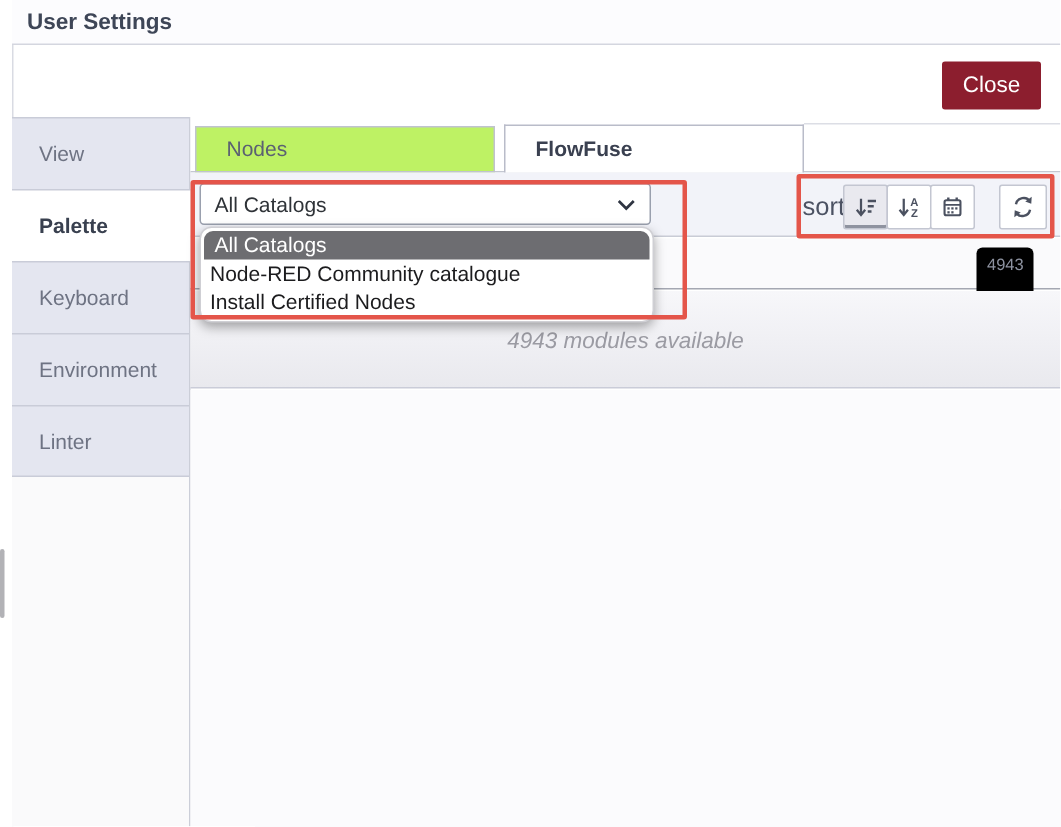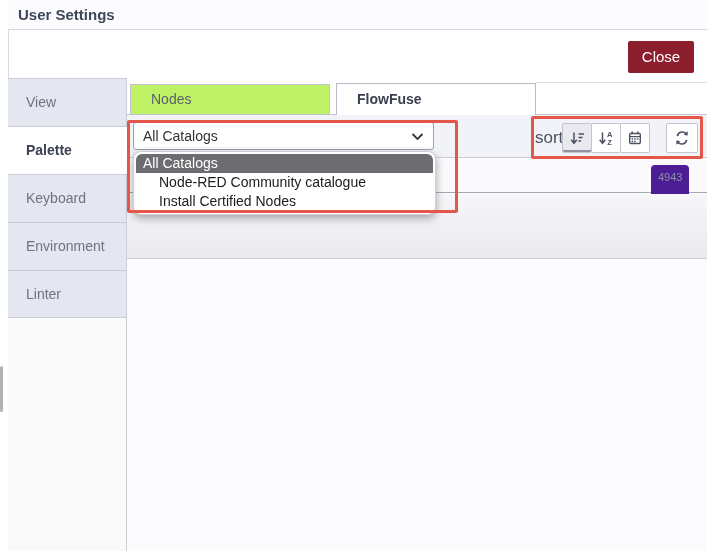--- a/index.html
+++ b/index.html
@@ -45,33 +45,33 @@
   
   #sort-label{left:535px;top:123px;height:30px;line-height:30px;font-size:17px;color:#4c5263;}
   .sort-group{left:562px;top:123px;display:flex;}
   .icon-btn{width:30px;height:30px;background:#ffffff;border:1px solid #c3c6d1;border-radius:2px;
     display:flex;align-items:center;justify-content:center;box-sizing:border-box;margin-right:-1px;cursor:pointer;}
   .icon-btn.active{background:#e9e9ef;box-shadow:inset 0 -2px 0 #8f93a0;}
   #refresh-button{left:666px;top:123px;width:32px;height:30px;margin-right:0;}
 
   
   #search-row{left:127px;top:159px;width:580px;height:34px;background:#fafafc;border-bottom:1px solid #a4a7b2;}
-  #count-badge{left:651px;top:165px;height:40px;line-height:24px;padding:0 7px;background:#4c1d95;
+  #count-badge{left:651px;top:165px;height:40px;line-height:24px;padding:0 7px;background:#000000;
     border-radius:4px;font-size:11px;color:#8d92a0;}
 
   
   #module-area{left:127px;top:194px;width:580px;height:65px;background:linear-gradient(180deg,#f7f7fa,#e9e9ee);
     border-bottom:1px solid #caccd8;}
   #modules-available{left:127px;top:219px;width:580px;text-align:center;font-size:15px;font-style:italic;color:#9b9ba3;}
   #content-rest{left:127px;top:260px;width:580px;height:291px;background:#fbfbfd;}
 
   
   #catalog-dropdown{left:133px;top:151px;width:303px;background:#ffffff;border:1px solid #cfcfd4;
     border-radius:8px;box-shadow:0 3px 8px rgba(0,0,0,0.35);padding:2px 0 3px 0;z-index:5;}
-  .dd-option{height:19px;line-height:19px;font-size:14px;color:#1c1c1e;padding-left:25px;cursor:pointer;}
+  .dd-option{height:19px;line-height:19px;font-size:14px;color:#1c1c1e;padding-left:6px;cursor:pointer;}
   .dd-option.highlighted{background:#6d6d71;color:#ffffff;margin:0 2px;border-radius:6px 6px 0 0;padding-left:7px;}
 
   
   .annotation{border:3px solid #e4554a;border-radius:2px;z-index:10;pointer-events:none;}
   #annotation-catalog{left:127px;top:120px;width:331px;height:93px;}
   #annotation-sort{left:531px;top:116px;width:172px;height:43px;}
 
   
   #page-scrollbar-thumb{left:0;top:366px;width:3px;height:46px;background:#b2b2b6;border-radius:2px;}
 
@@ -158,20 +158,21 @@
         <path d="M3.2 11.6 A5.2 5.2 0 0 0 12.7 9.8" fill="none" stroke="#4b5160" stroke-width="1.6"></path>
         <polygon points="2.2,14.8 2.5,10.2 6.5,11.6" fill="#4b5160"></polygon>
       </svg>
     </span>
   </div>
 
   <div class="abs" id="search-row"></div>
   <div class="abs" id="count-badge">4943</div>
 
   <div class="abs" id="module-area"></div>
+  <div class="abs" id="modules-available">4943 modules available</div>
   <div class="abs" id="content-rest"></div>
 
   <div class="abs" id="catalog-dropdown">
     <div class="dd-option highlighted">All Catalogs</div>
     <div class="dd-option">Node-RED Community catalogue</div>
     <div class="dd-option">Install Certified Nodes</div>
   </div>
 
   <div class="abs annotation" id="annotation-catalog"></div>
   <div class="abs annotation" id="annotation-sort"></div>

